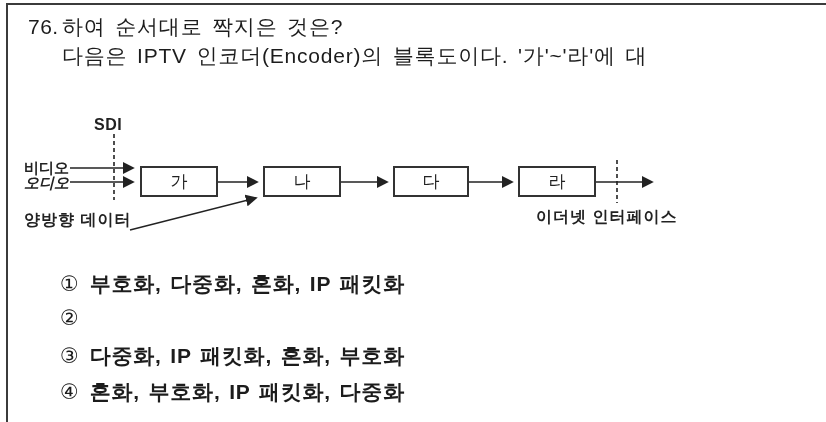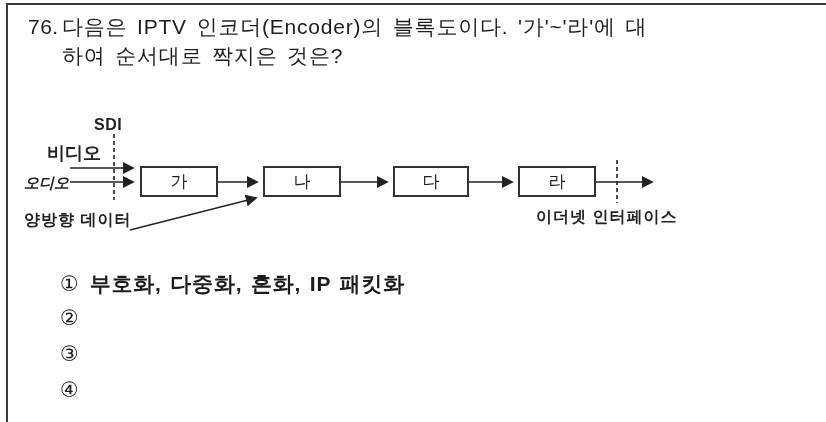--- a/index.html
+++ b/index.html
@@ -19,21 +19,21 @@
   
   .question { position: absolute; left: 28px; top: 12px; display: flex; }
   .qnum { font-size: 21px; letter-spacing: 0.5px; width: 34px; flex: 0 0 34px; line-height: 29px; }
   .qtext { font-size: 21px; letter-spacing: 0.8px; word-spacing: 3px; line-height: 29px; white-space: nowrap; }
 
   
   .diagram { position: absolute; left: 0; top: 110px; width: 826px; height: 152px; }
   .diagram svg { position: absolute; left: 0; top: 0; }
   .lbl { position: absolute; font-weight: bold; white-space: nowrap; color: #222; text-align: right; }
   .sdi   { left: 94px;  top: 6px;  font-size: 16px; letter-spacing: 0.5px; }
-  .video { left: 24px;  top: 31px; font-size: 18px; margin-left: 23px; }
+  .video { left: 24px;  top: 49px; font-size: 15px; }
   .audio { left: 24px;  top: 64px; font-size: 15px; font-style: italic; }
   .bidir { left: 24px;  top: 100px; font-size: 16px; letter-spacing: 1px; }
   .eth   { left: 536px; top: 97px; font-size: 16px; letter-spacing: 1px; }
   .box {
     position: absolute; top: 56px; height: 31px; width: 78px;
     border: 2px solid #333; background: #fff;
     display: flex; align-items: center; justify-content: center;
     font-size: 17px; color: #222;
   }
   .box-ga { left: 140px; }
@@ -51,22 +51,22 @@
 <body>
 
 <div class="page">
 
   <div class="border-top"></div>
   <div class="border-left"></div>
 
   <div class="question">
     <span class="qnum">76.</span>
     <div class="qtext">
+      <div>하여 순서대로 짝지은 것은?</div>
       <div>다음은 IPTV 인코더(Encoder)의 블록도이다. '가'~'라'에 대</div>
-      <div>하여 순서대로 짝지은 것은?</div>
     </div>
   </div>
 
   <div class="diagram">
     <svg width="826" height="152" viewBox="0 0 826 152">
       <defs>
         <marker id="arrow" viewBox="0 0 10 10" refX="8.5" refY="5" markerWidth="7.5" markerHeight="7.5" orient="auto-start-reverse">
           <path d="M0,0 L10,5 L0,10 z" fill="#222"></path>
         </marker>
       </defs>
@@ -102,19 +102,21 @@
   <div class="choices">
     <div class="choice">
       <span class="marker">①</span>
       <span class="ctext">부호화, 다중화, 혼화, IP 패킷화</span>
     </div>
     <div class="choice">
       <span class="marker">②</span>
     </div>
     <div class="choice">
       <span class="marker">③</span>
+      <span class="ctext">다중화, IP 패킷화, 혼화, 부호화</span>
     </div>
     <div class="choice">
       <span class="marker">④</span>
+      <span class="ctext">혼화, 부호화, IP 패킷화, 다중화</span>
     </div>
   </div>
 
 </div>
 
 </body></html>

